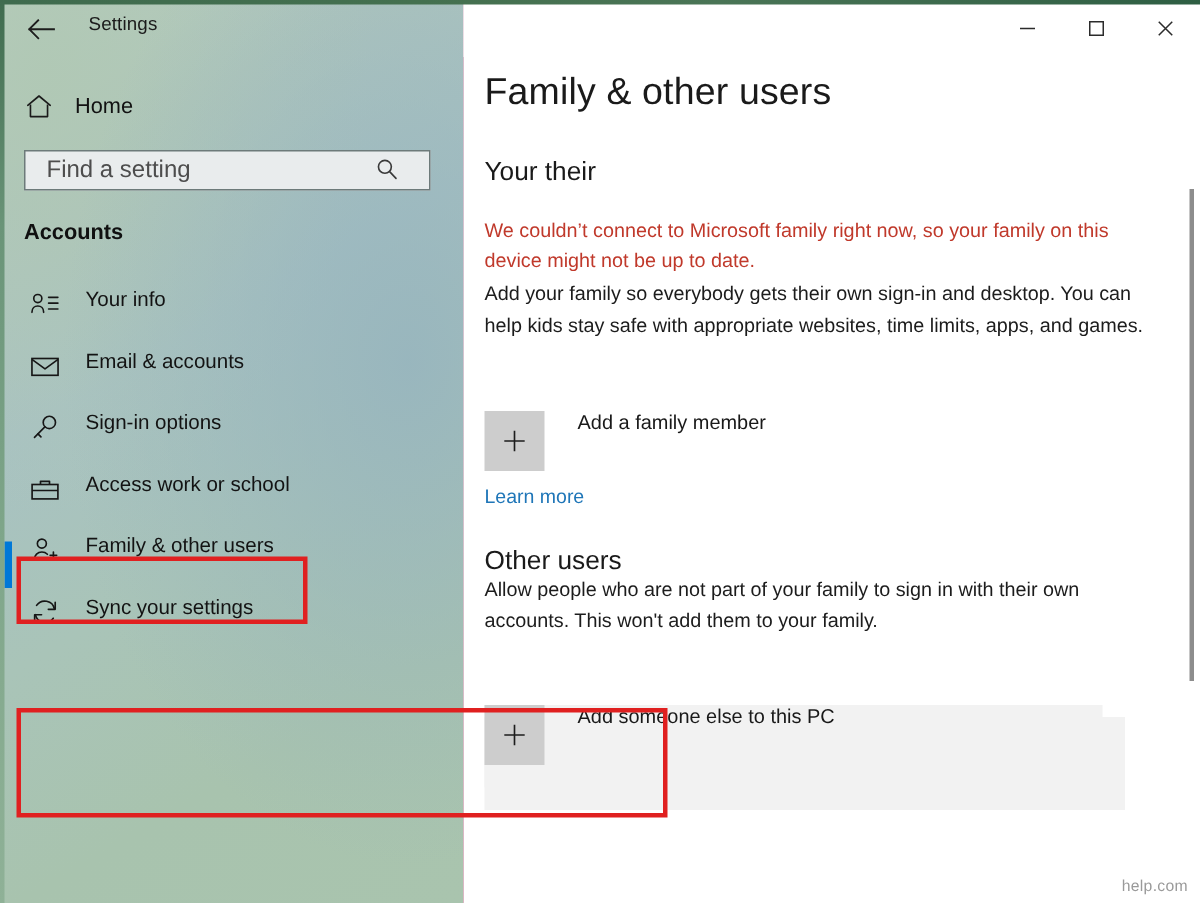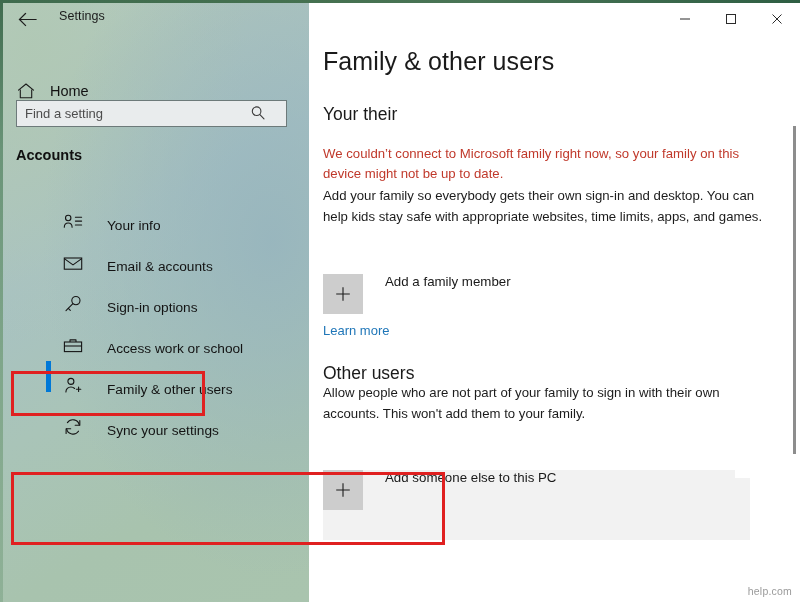--- a/index.html
+++ b/index.html
@@ -43,52 +43,51 @@
     display: flex; align-items: center; justify-content: center;
     color: #1d1d1d;
   }
   .back-arrow svg { display: block; }
   .app-title {
     position: absolute; left: 59px; top: 9px;
     font-size: 12.5px; color: #1b1b1b; letter-spacing: .1px;
   }
   .home-row {
     position: absolute; left: 16px; top: 58px; height: 26px;
-    display: flex; align-items: center; gap: 14px; margin-top: 20px;
+    display: flex; align-items: center; gap: 14px;
   }
   .home-icon { width: 20px; height: 20px; color: #1b1b1b; display:block; }
   .home-label { font-size: 14.5px; color: #121212; }
 
   .search-box {
     position: absolute; left: 16px; top: 100px;
     width: 271px; height: 27px;
     background: #e9eced;
     border: 1px solid #6d7a7a;
     display: flex; align-items: center;
   }
   .search-input {
     border: 0; outline: 0; background: transparent;
     font-family: "Liberation Sans", sans-serif;
-    font-size: 13px; color: #4a4a4a;
-    padding-left: 8px; width: 232px; height: 100%;
+    font-size: 16px; color: #4a4a4a;
+    padding-left: 14px; width: 232px; height: 100%;
   }
   .search-input::placeholder { color: #4d4d4d; opacity: 1; }
   .search-icon { width: 22px; height: 20px; color: #3a3a3a; }
 
   .section-title {
     position: absolute; left: 16px; top: 147px;
     font-size: 14.5px; font-weight: bold; color: #101010;
   }
 
   .nav { position: absolute; left: 0; top: 192px; width: 309px; }
   .nav-item {
     position: relative; height: 41px;
-    display: flex; align-items: flex-end; gap: 11px;
+    display: flex; align-items: flex-start; gap: 4px;
     padding-left: 19px;
-    margin-left: 43px;
   }
   .nav-icon {
     width: 22px; height: 22px; color: #161616;
     display: flex; align-items: center; justify-content: center;
     flex: 0 0 22px;
   }
   .nav-icon svg { display: block; }
   .nav-label {
     font-size: 13.7px; color: #131313; margin-left: 12px;
     white-space: nowrap;

